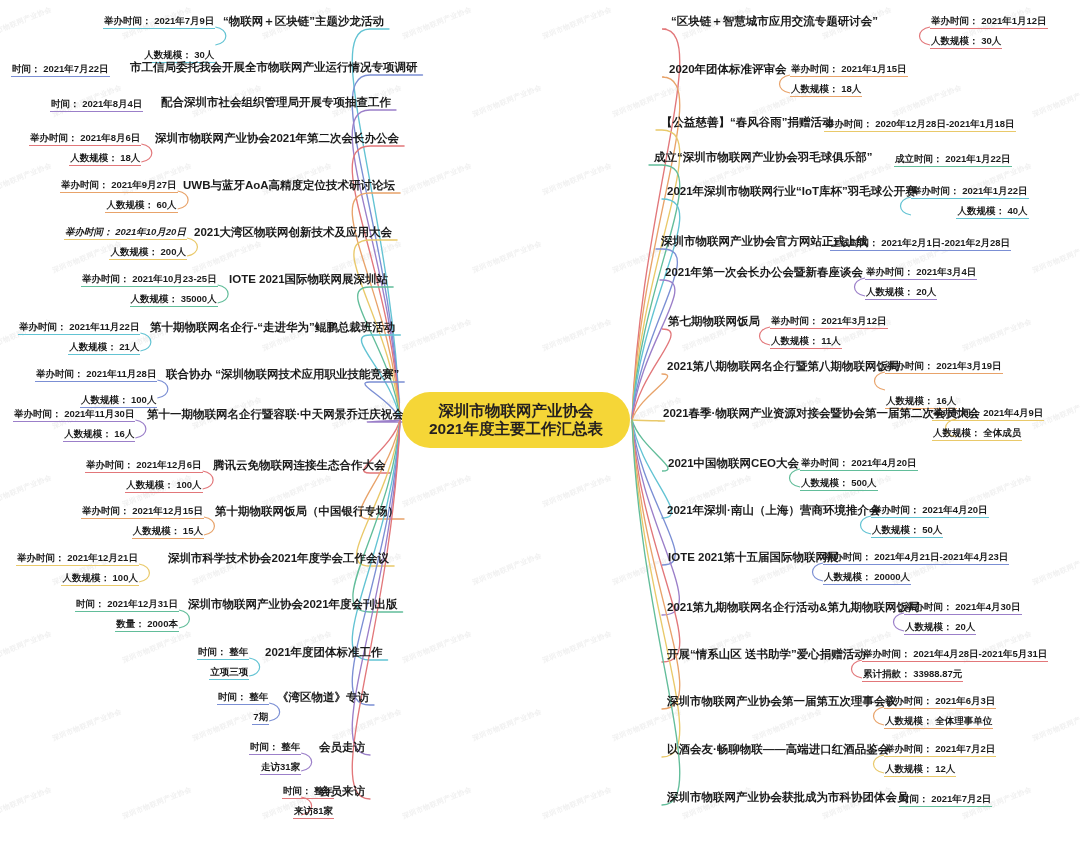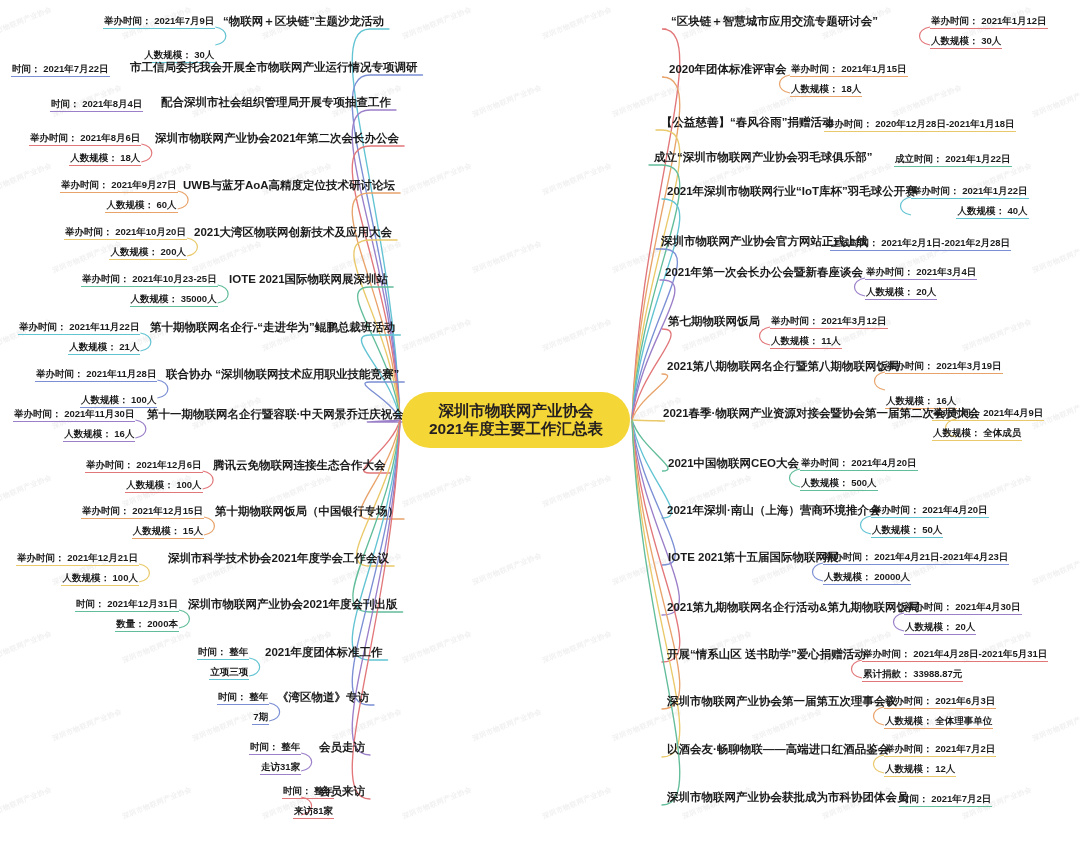--- a/index.html
+++ b/index.html
@@ -301,21 +301,21 @@
         <div class="sub" style="color: rgb(226, 119, 122);"><span>举办时间：</span><span> 2021年8月6日</span></div>
         <div class="sub" style="color: rgb(226, 119, 122);"><span>人数规模：</span><span> 18人</span></div>
       </div>
       <div class="node topic l-left" style="left: 182px; top: 178px;">UWB与蓝牙AoA高精度定位技术研讨论坛</div>
       <div class="node" style="left: 60px; top: 178px; display: flex; flex-direction: column; align-items: flex-end; gap: 5px;">
         <div class="sub" style="color: rgb(232, 163, 106);"><span>举办时间：</span><span> 2021年9月27日</span></div>
         <div class="sub" style="color: rgb(232, 163, 106);"><span>人数规模：</span><span> 60人</span></div>
       </div>
       <div class="node topic l-left" style="left: 193px; top: 225px;">2021大湾区物联网创新技术及应用大会</div>
       <div class="node" style="left: 64px; top: 225px; display: flex; flex-direction: column; align-items: flex-end; gap: 5px;">
-        <div class="sub" style="color: rgb(233, 201, 106);"><span>举办时间：</span><span> 2021年10月20日</span></div>
+        <div class="sub" style="color: rgb(233, 201, 106); font-style: italic;"><span>举办时间：</span><span> 2021年10月20日</span></div>
         <div class="sub" style="color: rgb(233, 201, 106);"><span>人数规模：</span><span> 200人</span></div>
       </div>
       <div class="node topic l-left" style="left: 228px; top: 272px;">IOTE 2021国际物联网展深圳站</div>
       <div class="node" style="left: 81px; top: 272px; display: flex; flex-direction: column; align-items: flex-end; gap: 5px;">
         <div class="sub" style="color: rgb(98, 189, 154);"><span>举办时间：</span><span> 2021年10月23-25日</span></div>
         <div class="sub" style="color: rgb(98, 189, 154);"><span>人数规模：</span><span> 35000人</span></div>
       </div>
       <div class="node topic l-left" style="left: 149px; top: 320px;">第十期物联网名企行-“走进华为”鲲鹏总裁班活动</div>
       <div class="node" style="left: 18px; top: 320px; display: flex; flex-direction: column; align-items: flex-end; gap: 5px;">
         <div class="sub" style="color: rgb(98, 195, 211);"><span>举办时间：</span><span> 2021年11月22日</span></div>

